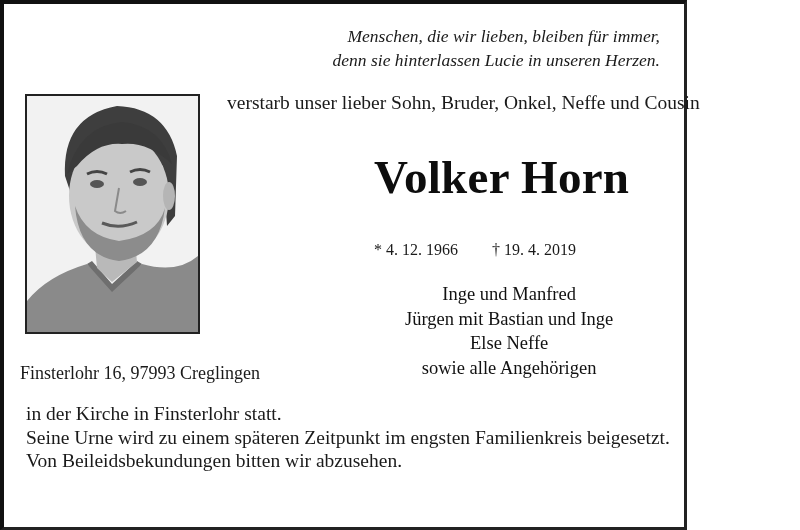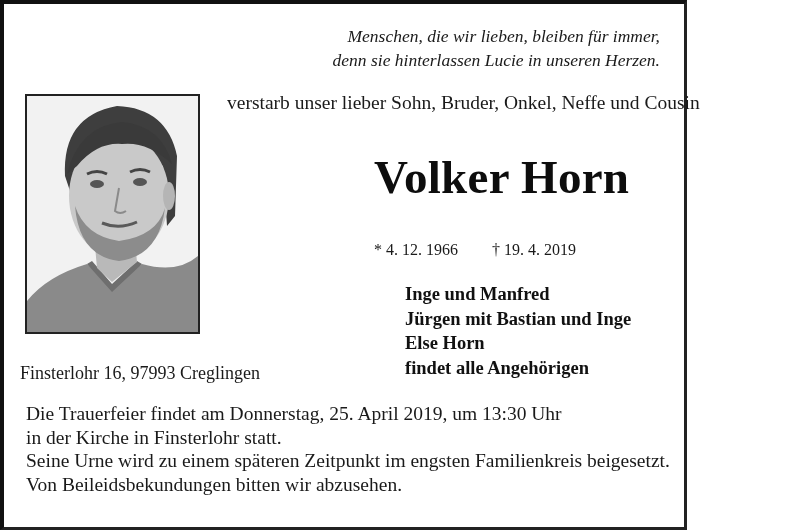--- a/index.html
+++ b/index.html
@@ -37,21 +37,21 @@
       white-space: nowrap;
       margin-top: 28px;
     }
     .dates span + span { margin-left: 34px; }
     .thanks {
       position: absolute; left: 401px; top: 249px; font-size: 18.5px; line-height: 24px;
       white-space: nowrap;
     }
     .mourners {
       position: absolute; left: 401px; top: 278px; font-size: 18.5px; line-height: 24.5px;
-      font-weight: bold; white-space: nowrap; color: #111;
+      font-weight: normal; white-space: nowrap; color: #111; text-align: center;
     }
     .address {
       position: absolute; left: 16px; top: 358px; font-size: 18px; line-height: 22px;
       white-space: nowrap;
     }
     .footer {
       position: absolute; left: 22px; top: 398px; font-size: 19.5px; line-height: 23.5px;
       white-space: nowrap;
     }
   </style>
@@ -102,26 +102,25 @@
   <div class="name serif">Volker Horn</div>
 
   <div class="dates serif">
     <span>* 4. 12. 1966</span><span>† 19. 4. 2019</span>
   </div>
 
 
   <div class="mourners serif">
     <div>Inge und Manfred</div>
     <div>Jürgen mit Bastian und Inge</div>
-    <div>Else Horn</div>
-    <div>findet alle Angehörigen</div>
+    <div>Else Neffe</div>
+    <div>sowie alle Angehörigen</div>
   </div>
 
   <div class="address serif">Finsterlohr 16, 97993 Creglingen</div>
 
   <div class="footer serif">
-    <div>Die Trauerfeier findet am Donnerstag, 25. April 2019, um 13:30 Uhr</div>
     <div>in der Kirche in Finsterlohr statt.</div>
     <div>Seine Urne wird zu einem späteren Zeitpunkt im engsten Familienkreis beigesetzt.</div>
     <div>Von Beileidsbekundungen bitten wir abzusehen.</div>
   </div>
 
 </div>
 
 </body></html>

